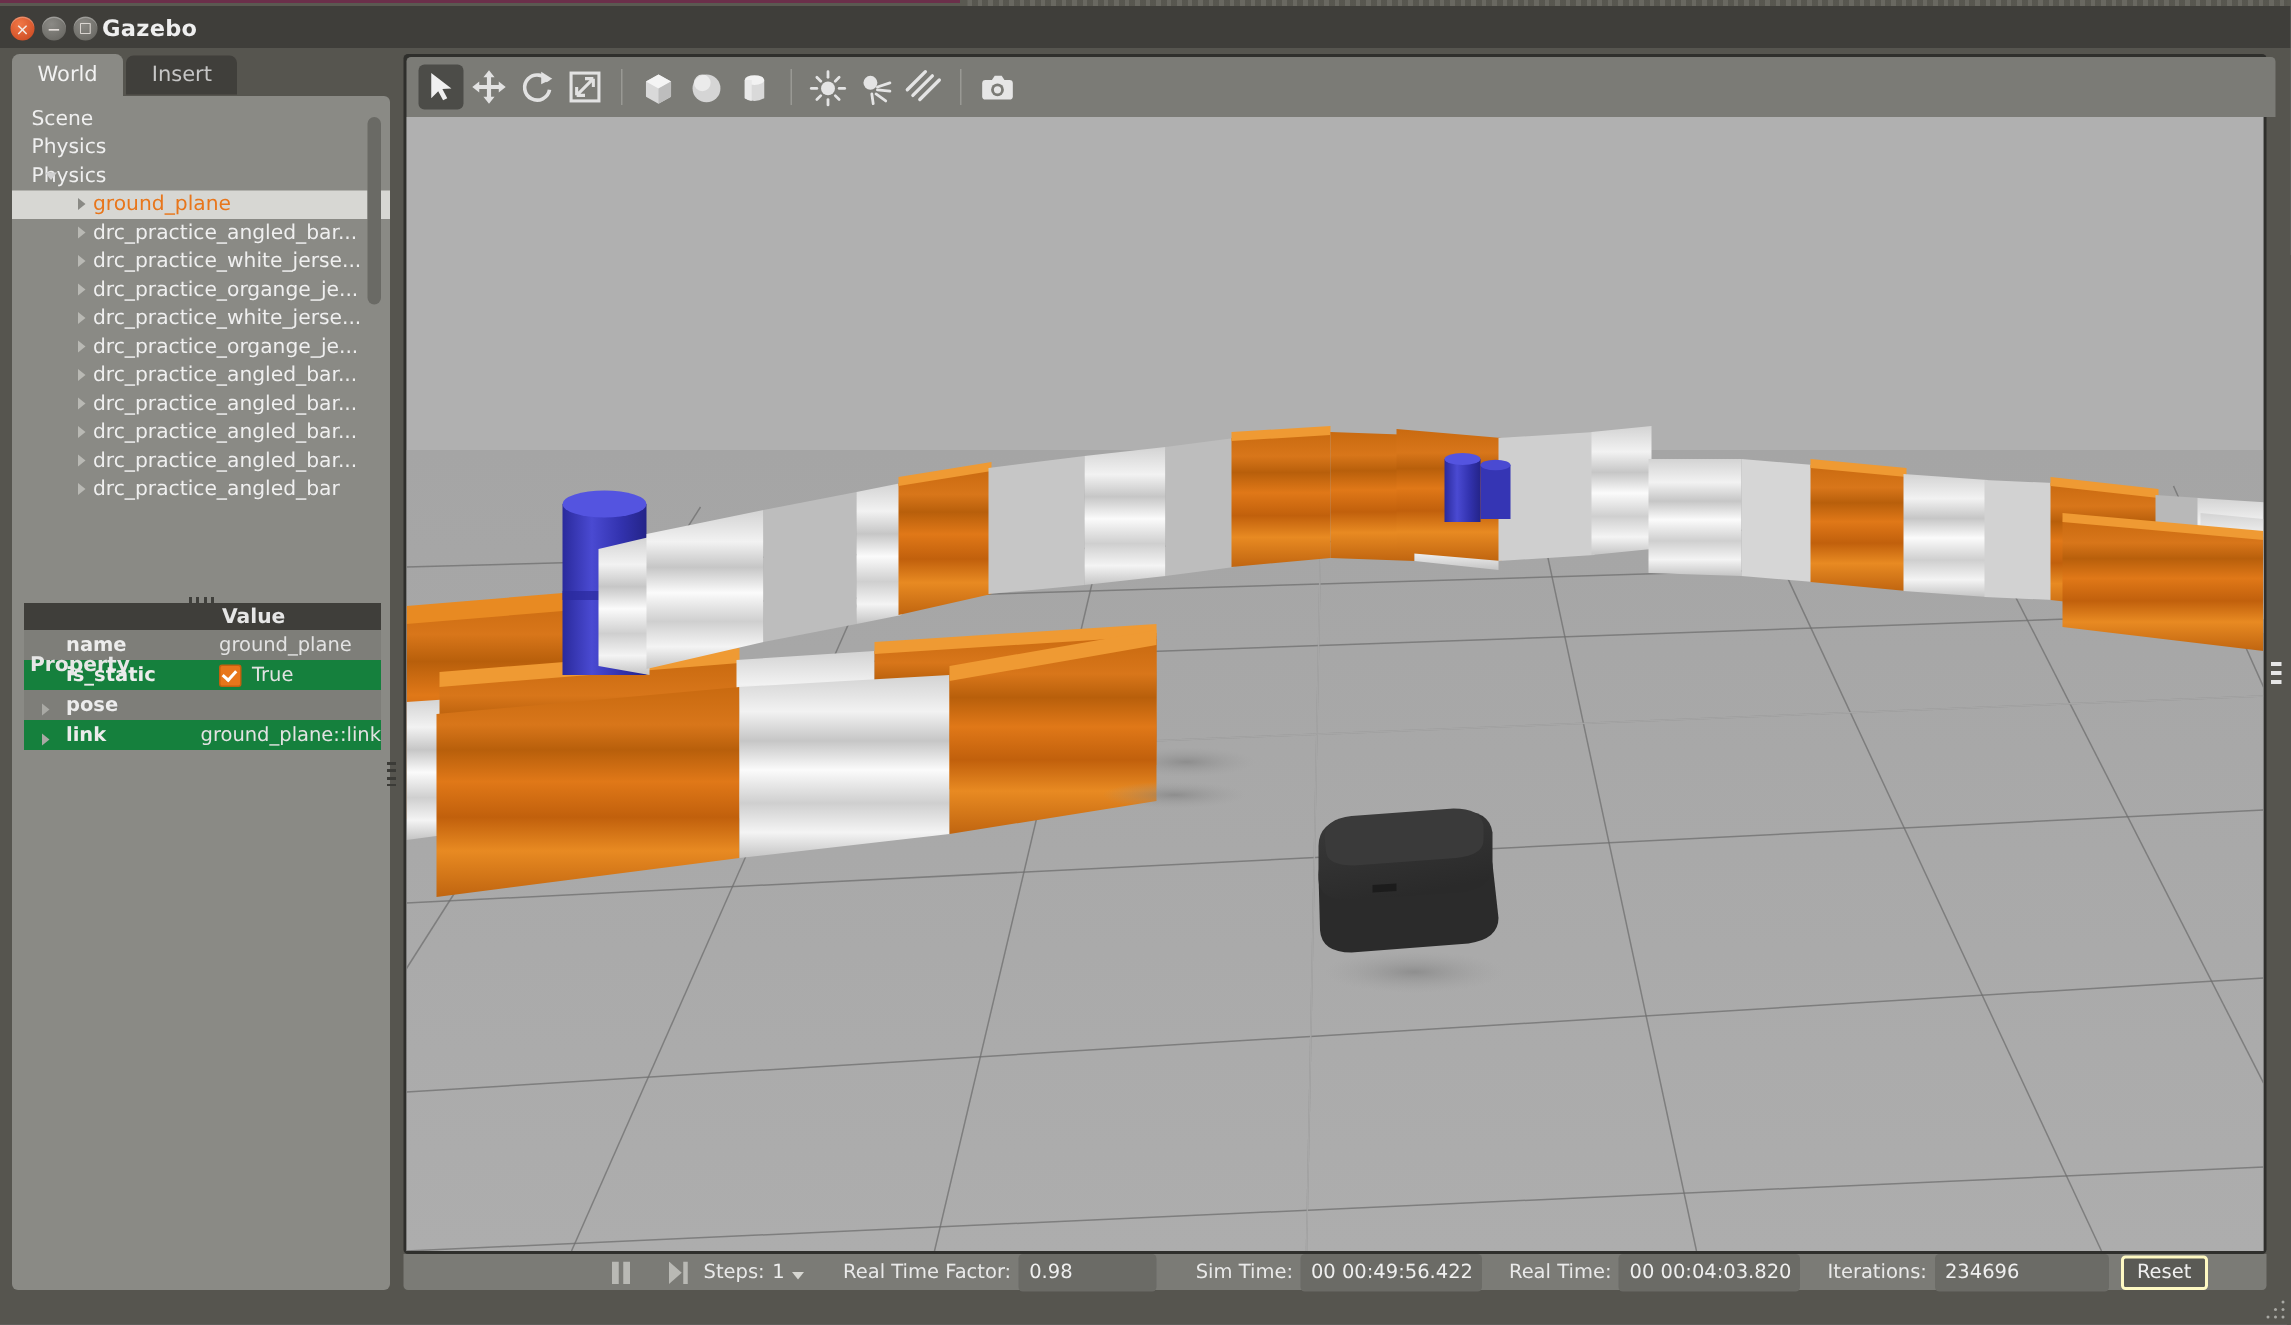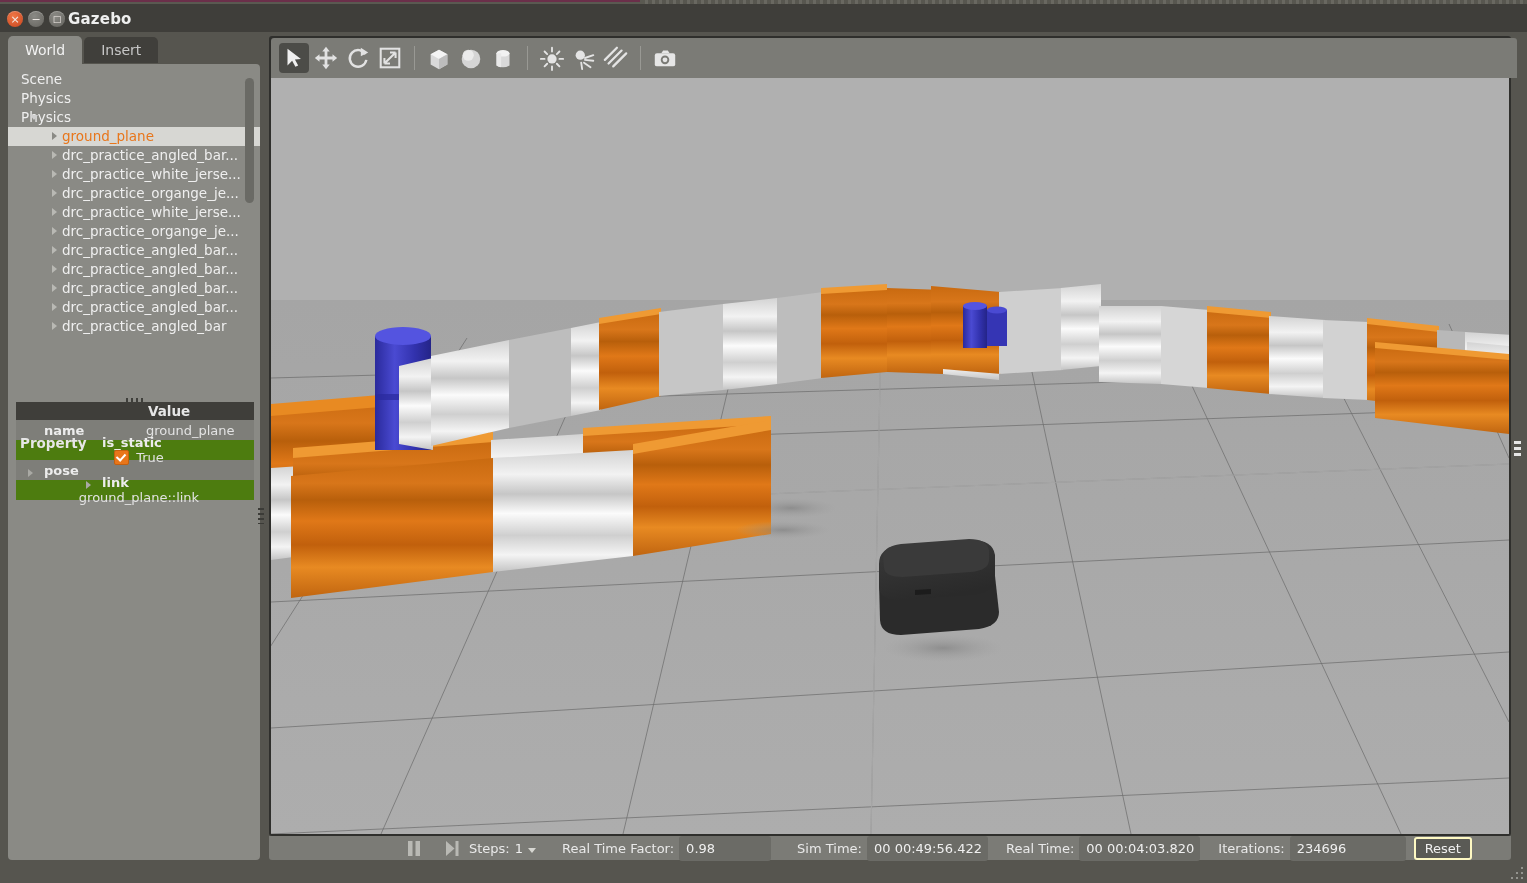--- a/index.html
+++ b/index.html
@@ -65,21 +65,21 @@
           background:repeating-linear-gradient(90deg,#3f3f3b 0 2px,transparent 2px 5px);}
 
   
   .props{position:absolute;left:8px;top:338px;width:238px;}
   .phead{display:flex;height:18px;background:#3f3e3a;}
   .phead div{font-size:13.5px;font-weight:bold;color:#e6e6e6;line-height:18px;}
   .phead .c1{width:122px;padding-left:4px;margin-top:32px;}
   .phead .c2{flex:1;padding-left:6px;}
   .prow{display:flex;height:20px;align-items:center;justify-content:center;}
   .prow.a{background:#7e7e79;}
-  .prow.b{background:#4d7c0f;flex-direction:column;}
+  .prow.b{background:#15803d;}
   .prow .pc1{width:122px;font-size:13px;font-weight:bold;color:#ececec;position:relative;padding-left:28px;
              box-sizing:border-box;}
   .prow .pc2{flex:1;font-size:13px;color:#e2e2e2;padding-left:8px;display:flex;align-items:center;gap:7px;}
   .parrow{position:absolute;left:12px;top:6px;width:0;height:0;
           border-top:4.5px solid transparent;border-bottom:4.5px solid transparent;border-left:5.5px solid #a9a9a4;}
   .chk{width:13px;height:13px;background:#e8761b;border:1px solid #c4600f;border-radius:2px;
        position:relative;}
   .chk::after{content:"";position:absolute;left:3px;top:1px;width:4px;height:7px;
        border:solid #fff;border-width:0 2px 2px 0;transform:rotate(42deg);}
 

